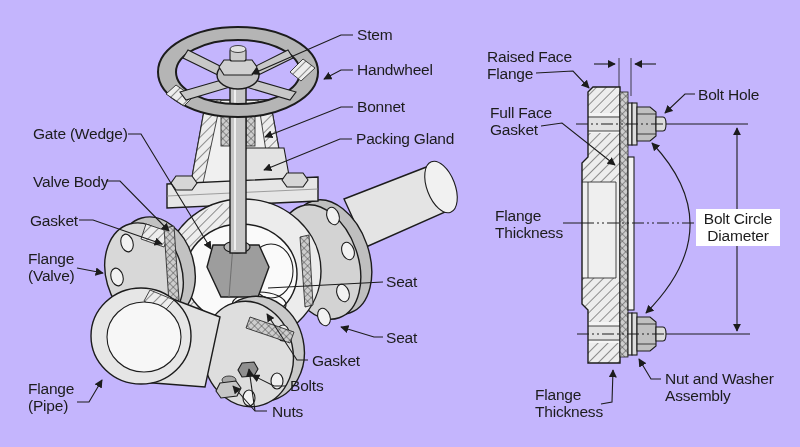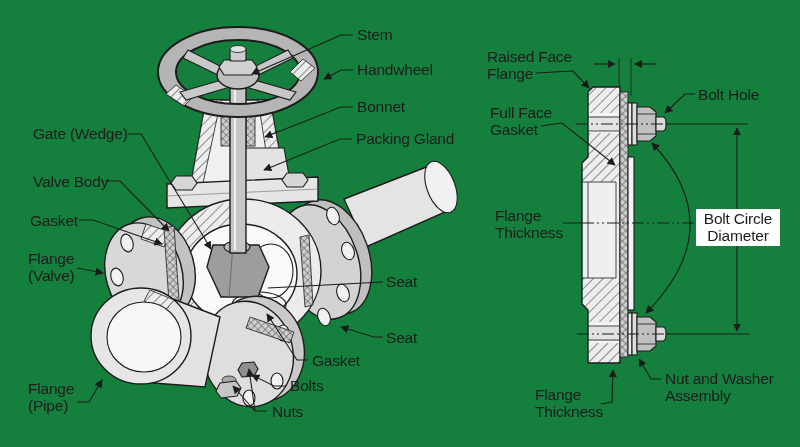--- a/index.html
+++ b/index.html
@@ -1,16 +1,16 @@
 <!DOCTYPE html>
 <html><head>
 <meta charset="utf-8">
 <style>
   html,body{margin:0;padding:0;background:#fff;}
-  .canvas{position:relative;width:800px;height:447px;background:#15803d;overflow:hidden;}
+  .canvas{position:relative;width:800px;height:447px;background:#c4b5fd;overflow:hidden;}
   svg{position:absolute;left:0;top:0;}
   svg text{font-family:"Liberation Sans",sans-serif;font-size:15.5px;fill:#1c1c1c;letter-spacing:-0.2px;}
   .lead{fill:none;stroke:#1c1c1c;stroke-width:1.1;}
   .dim{fill:none;stroke:#1c1c1c;stroke-width:1.1;}
   .cline{fill:none;stroke:#1c1c1c;stroke-width:1;stroke-dasharray:12 3 2 3 2 3;}
   .csolid{fill:none;stroke:#1c1c1c;stroke-width:1;}
   .ol{stroke:#1c1c1c;stroke-width:1.4;}
   .ol2{stroke:#1c1c1c;stroke-width:1.1;}
   .thin{stroke:#1c1c1c;stroke-width:.8;}
 </style>

